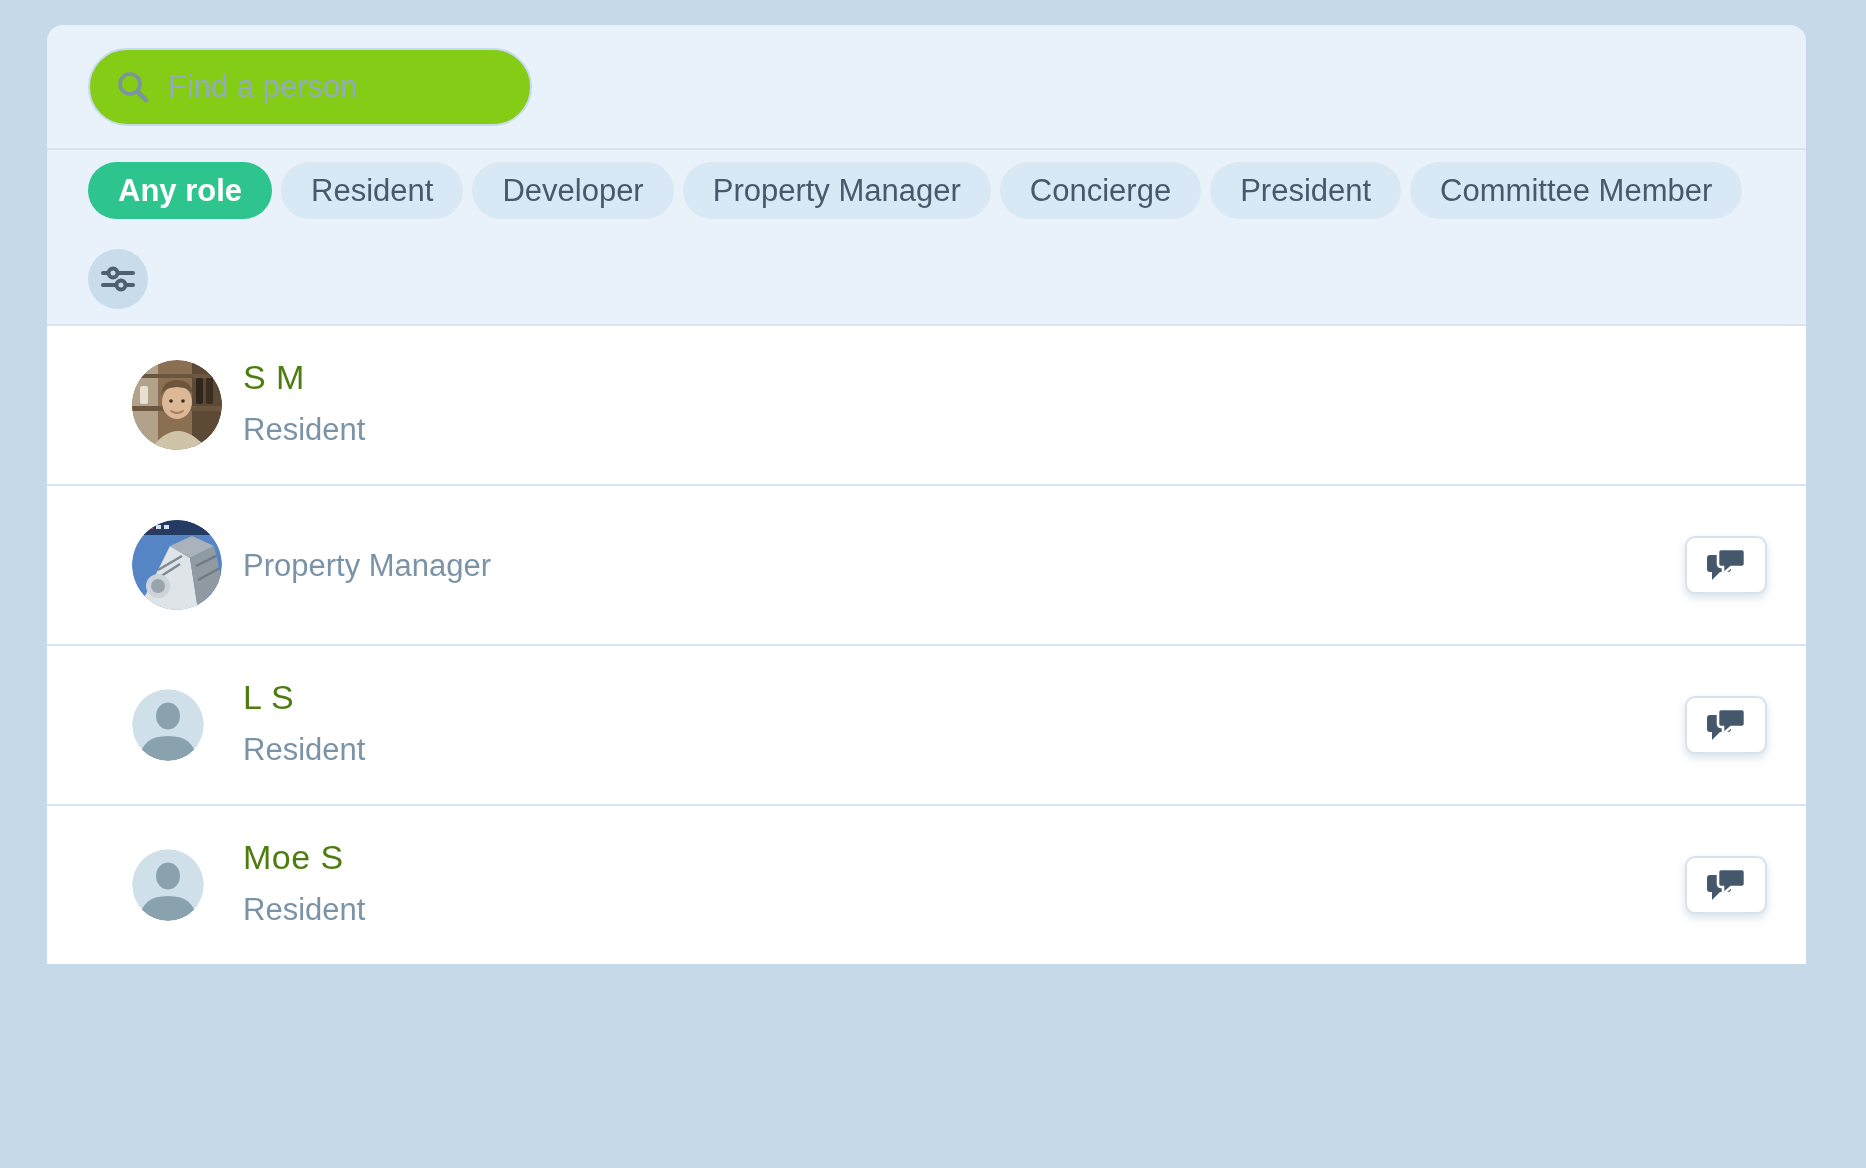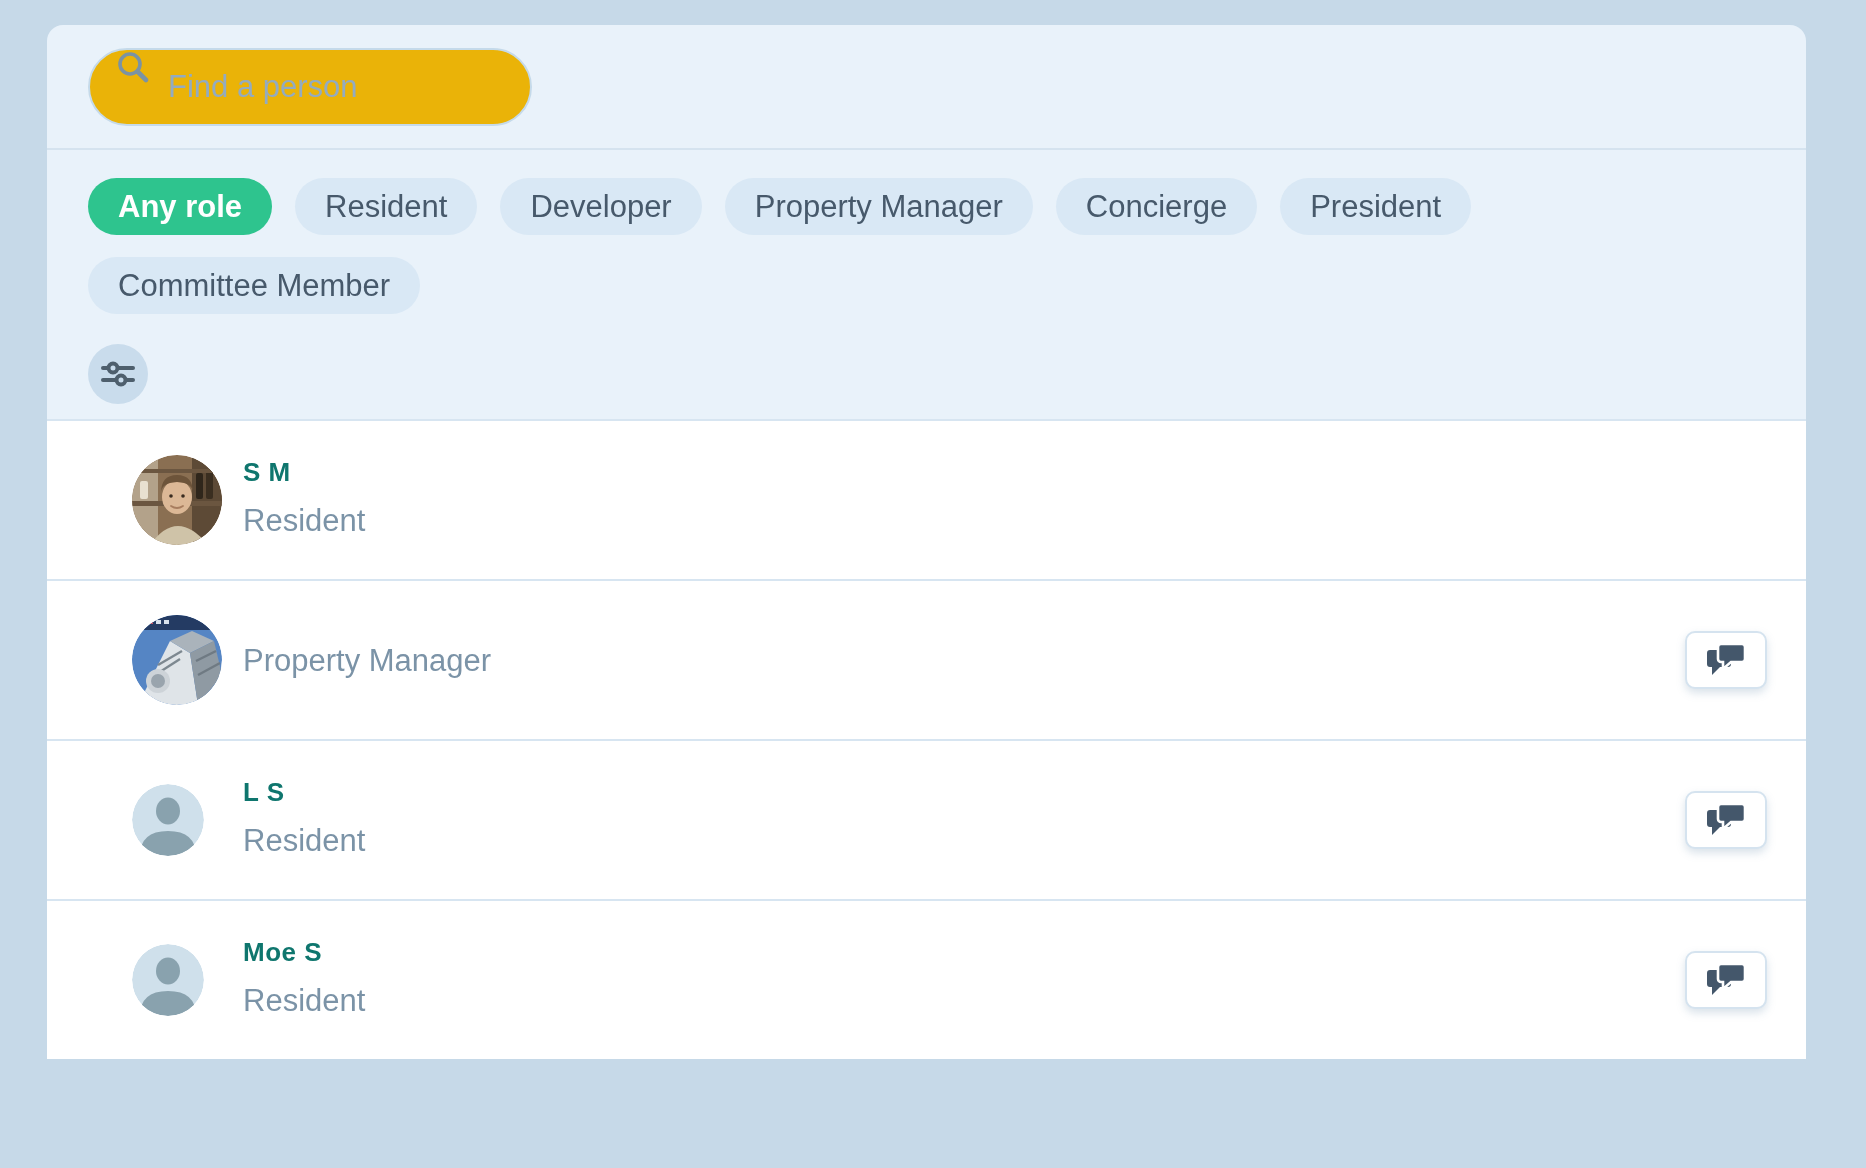--- a/index.html
+++ b/index.html
@@ -19,38 +19,38 @@
     border-radius:16px 16px 0 0;
   }
   .search-section{
     height:125px;
     border-bottom:2px solid #d5e3ef;
     display:flex;align-items:center;
     padding-left:41px;box-sizing:border-box;
   }
   .search-box{
     width:444px;height:78px;
-    background:#eab308;
+    background:#84cc16;
     border:2px solid #c5daea;
     border-radius:40px;
-    display:flex;
+    display:flex;align-items:center;
     padding-left:26px;box-sizing:border-box;
   }
   .search-box svg{flex:0 0 auto;margin-right:16px;}
   .search-input{
     border:none;outline:none;background:transparent;
     font-family:"Liberation Sans", sans-serif;
     font-size:31px;color:#51626f;
     width:320px;
   }
   .search-input::placeholder{color:#93abc0;opacity:1;}
   .pills-section{
-    padding:28px 41px 0 41px;
+    padding:12px 41px 0 41px;
     display:flex;flex-wrap:wrap;
-    gap:22px 23px;
+    gap:22px 9px;
   }
   .pill{
     border:none;cursor:pointer;
     height:57px;border-radius:29px;
     padding:0 30px;
     background:#d9e8f5;
     color:#47596b;
     font-family:"Liberation Sans", sans-serif;
     font-size:31px;line-height:57px;
     white-space:nowrap;
@@ -89,21 +89,21 @@
     width:111px;flex:0 0 auto;
     display:flex;align-items:center;
   }
   .avatar{
     border-radius:50%;overflow:hidden;display:block;
   }
   .avatar.photo{width:90px;height:90px;}
   .avatar.placeholder{width:72px;height:72px;}
   .person-info{flex:1 1 auto;min-width:0;}
   .person-name{
-    font-size:26px;font-weight:700;color:#0f766e;
+    font-size:34px;font-weight:400;color:#4d7c0f;
     margin-bottom:10px;letter-spacing:0.5px;
   }
   .person-role{
     font-size:31px;color:#7b93a7;
     line-height:45px;
   }
   .chat-button{
     flex:0 0 auto;
     width:82px;height:58px;
     background:#ffffff;

